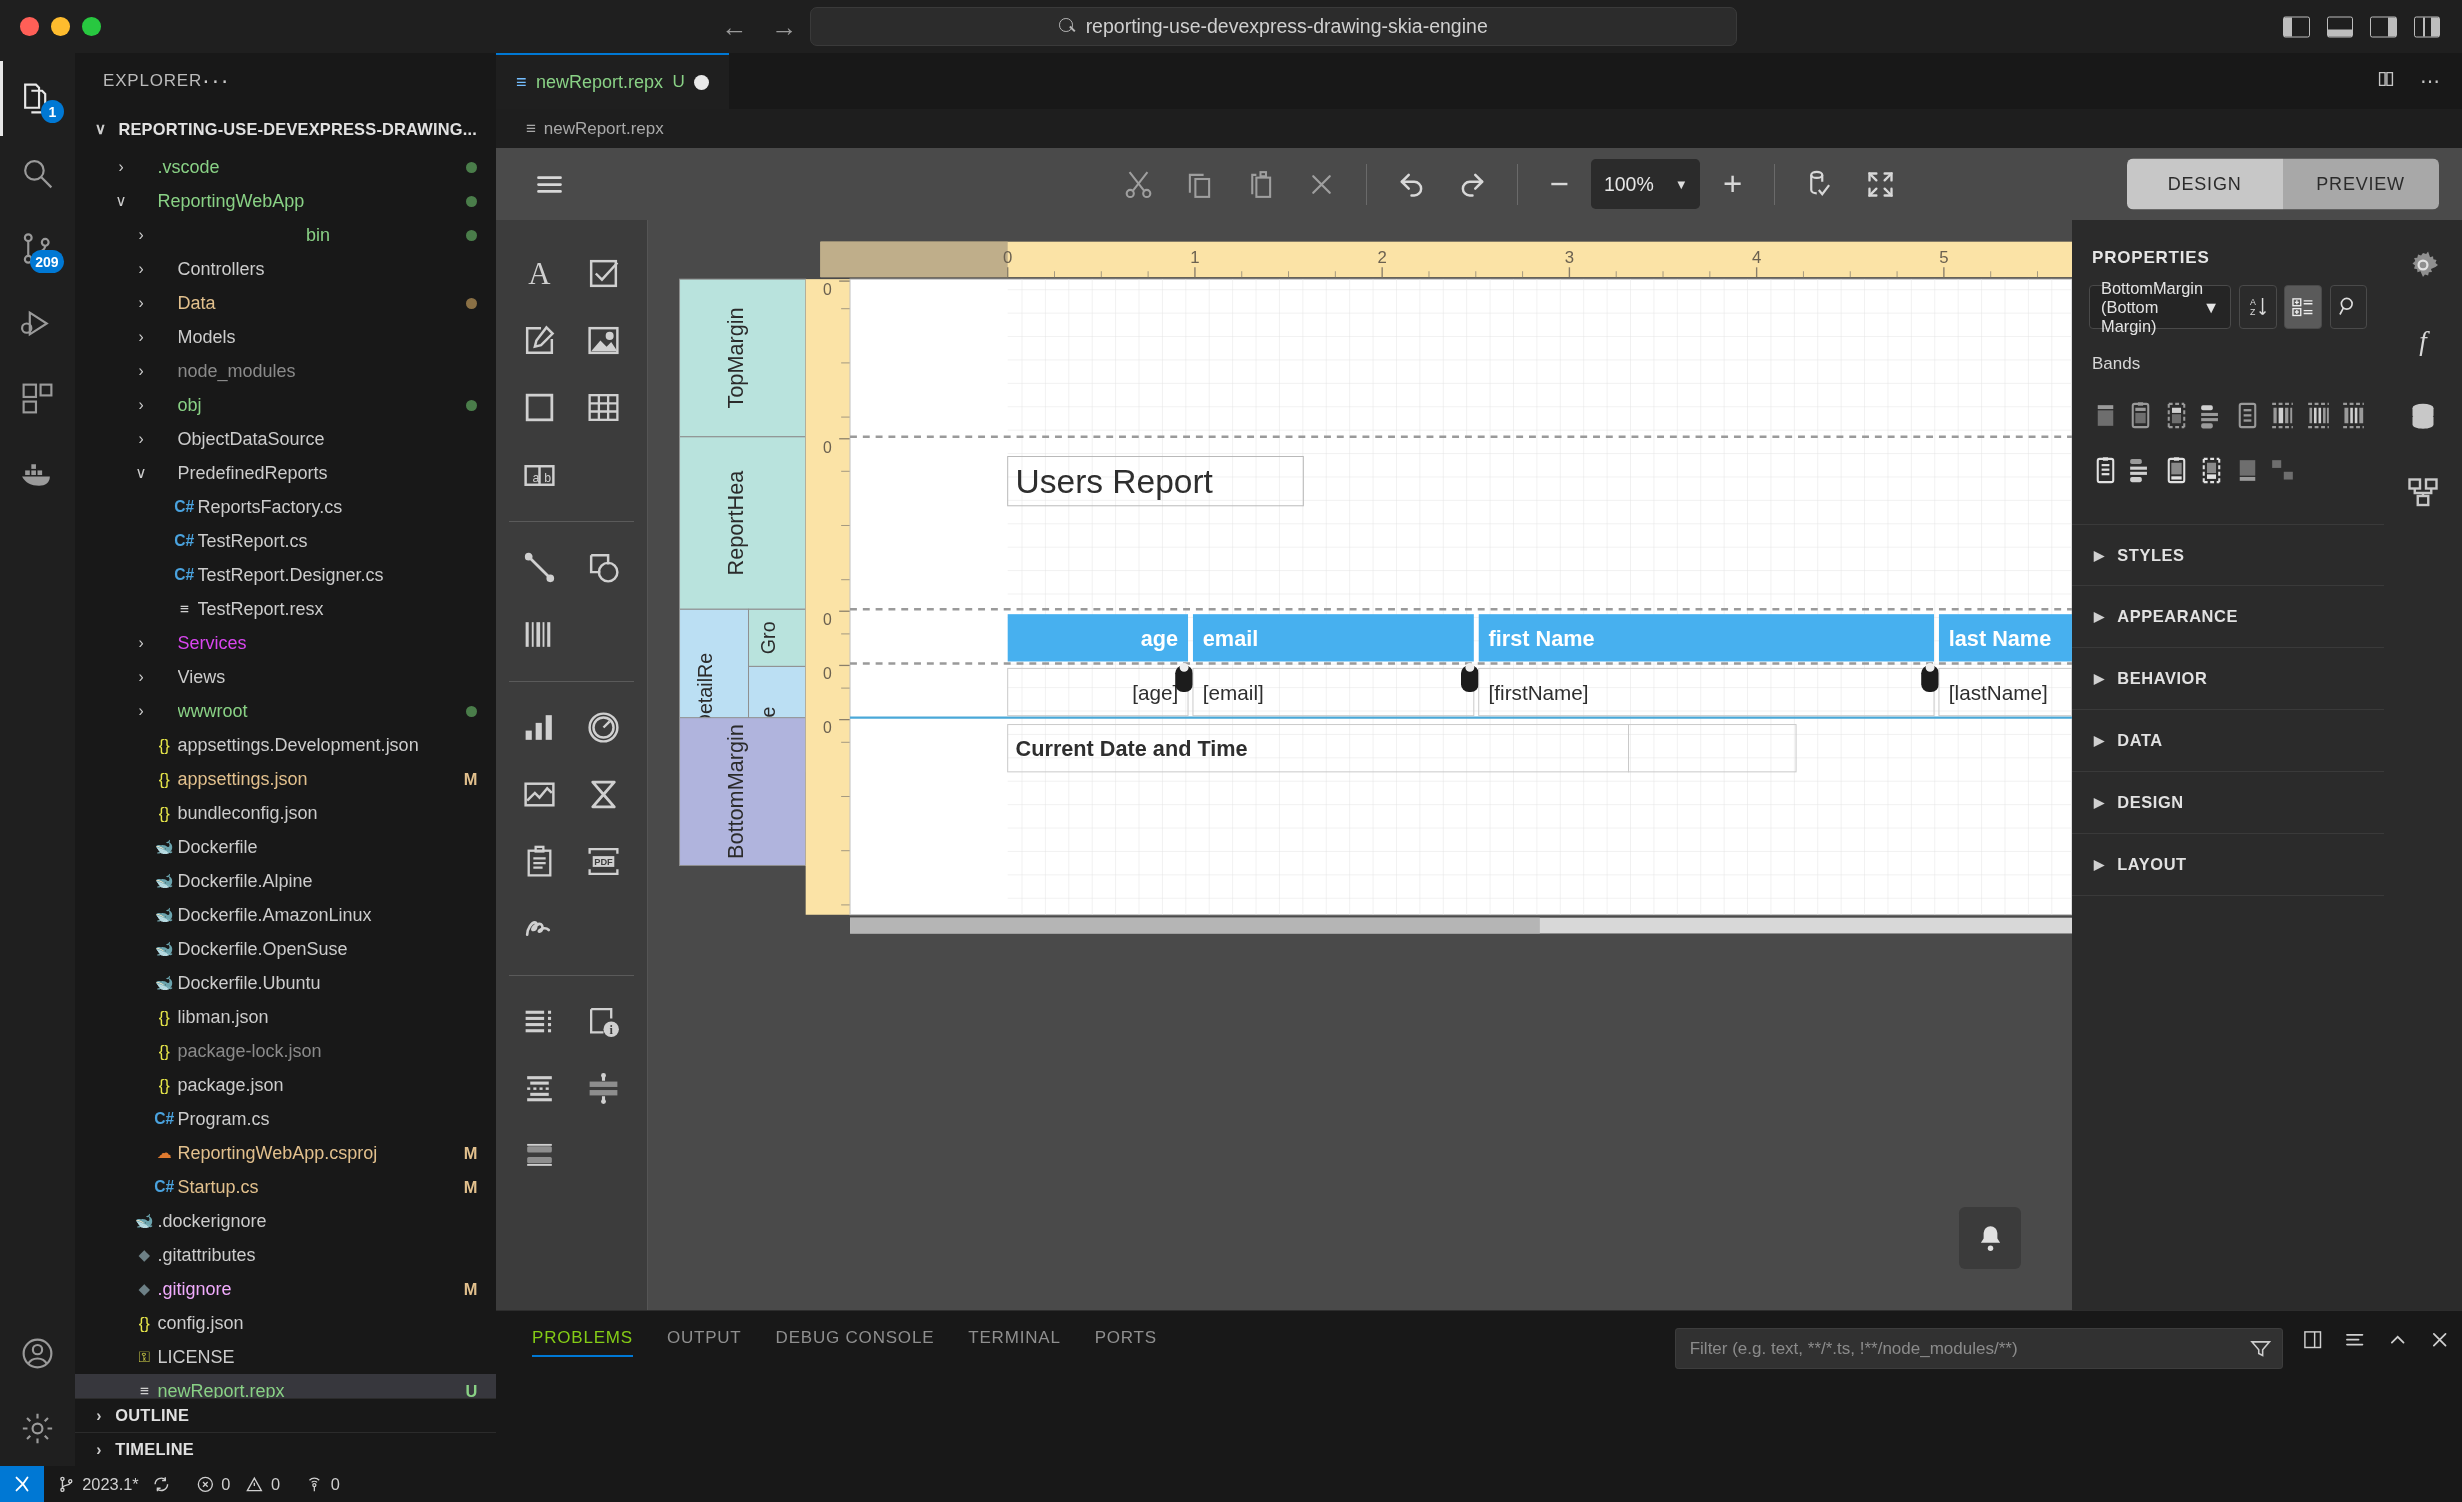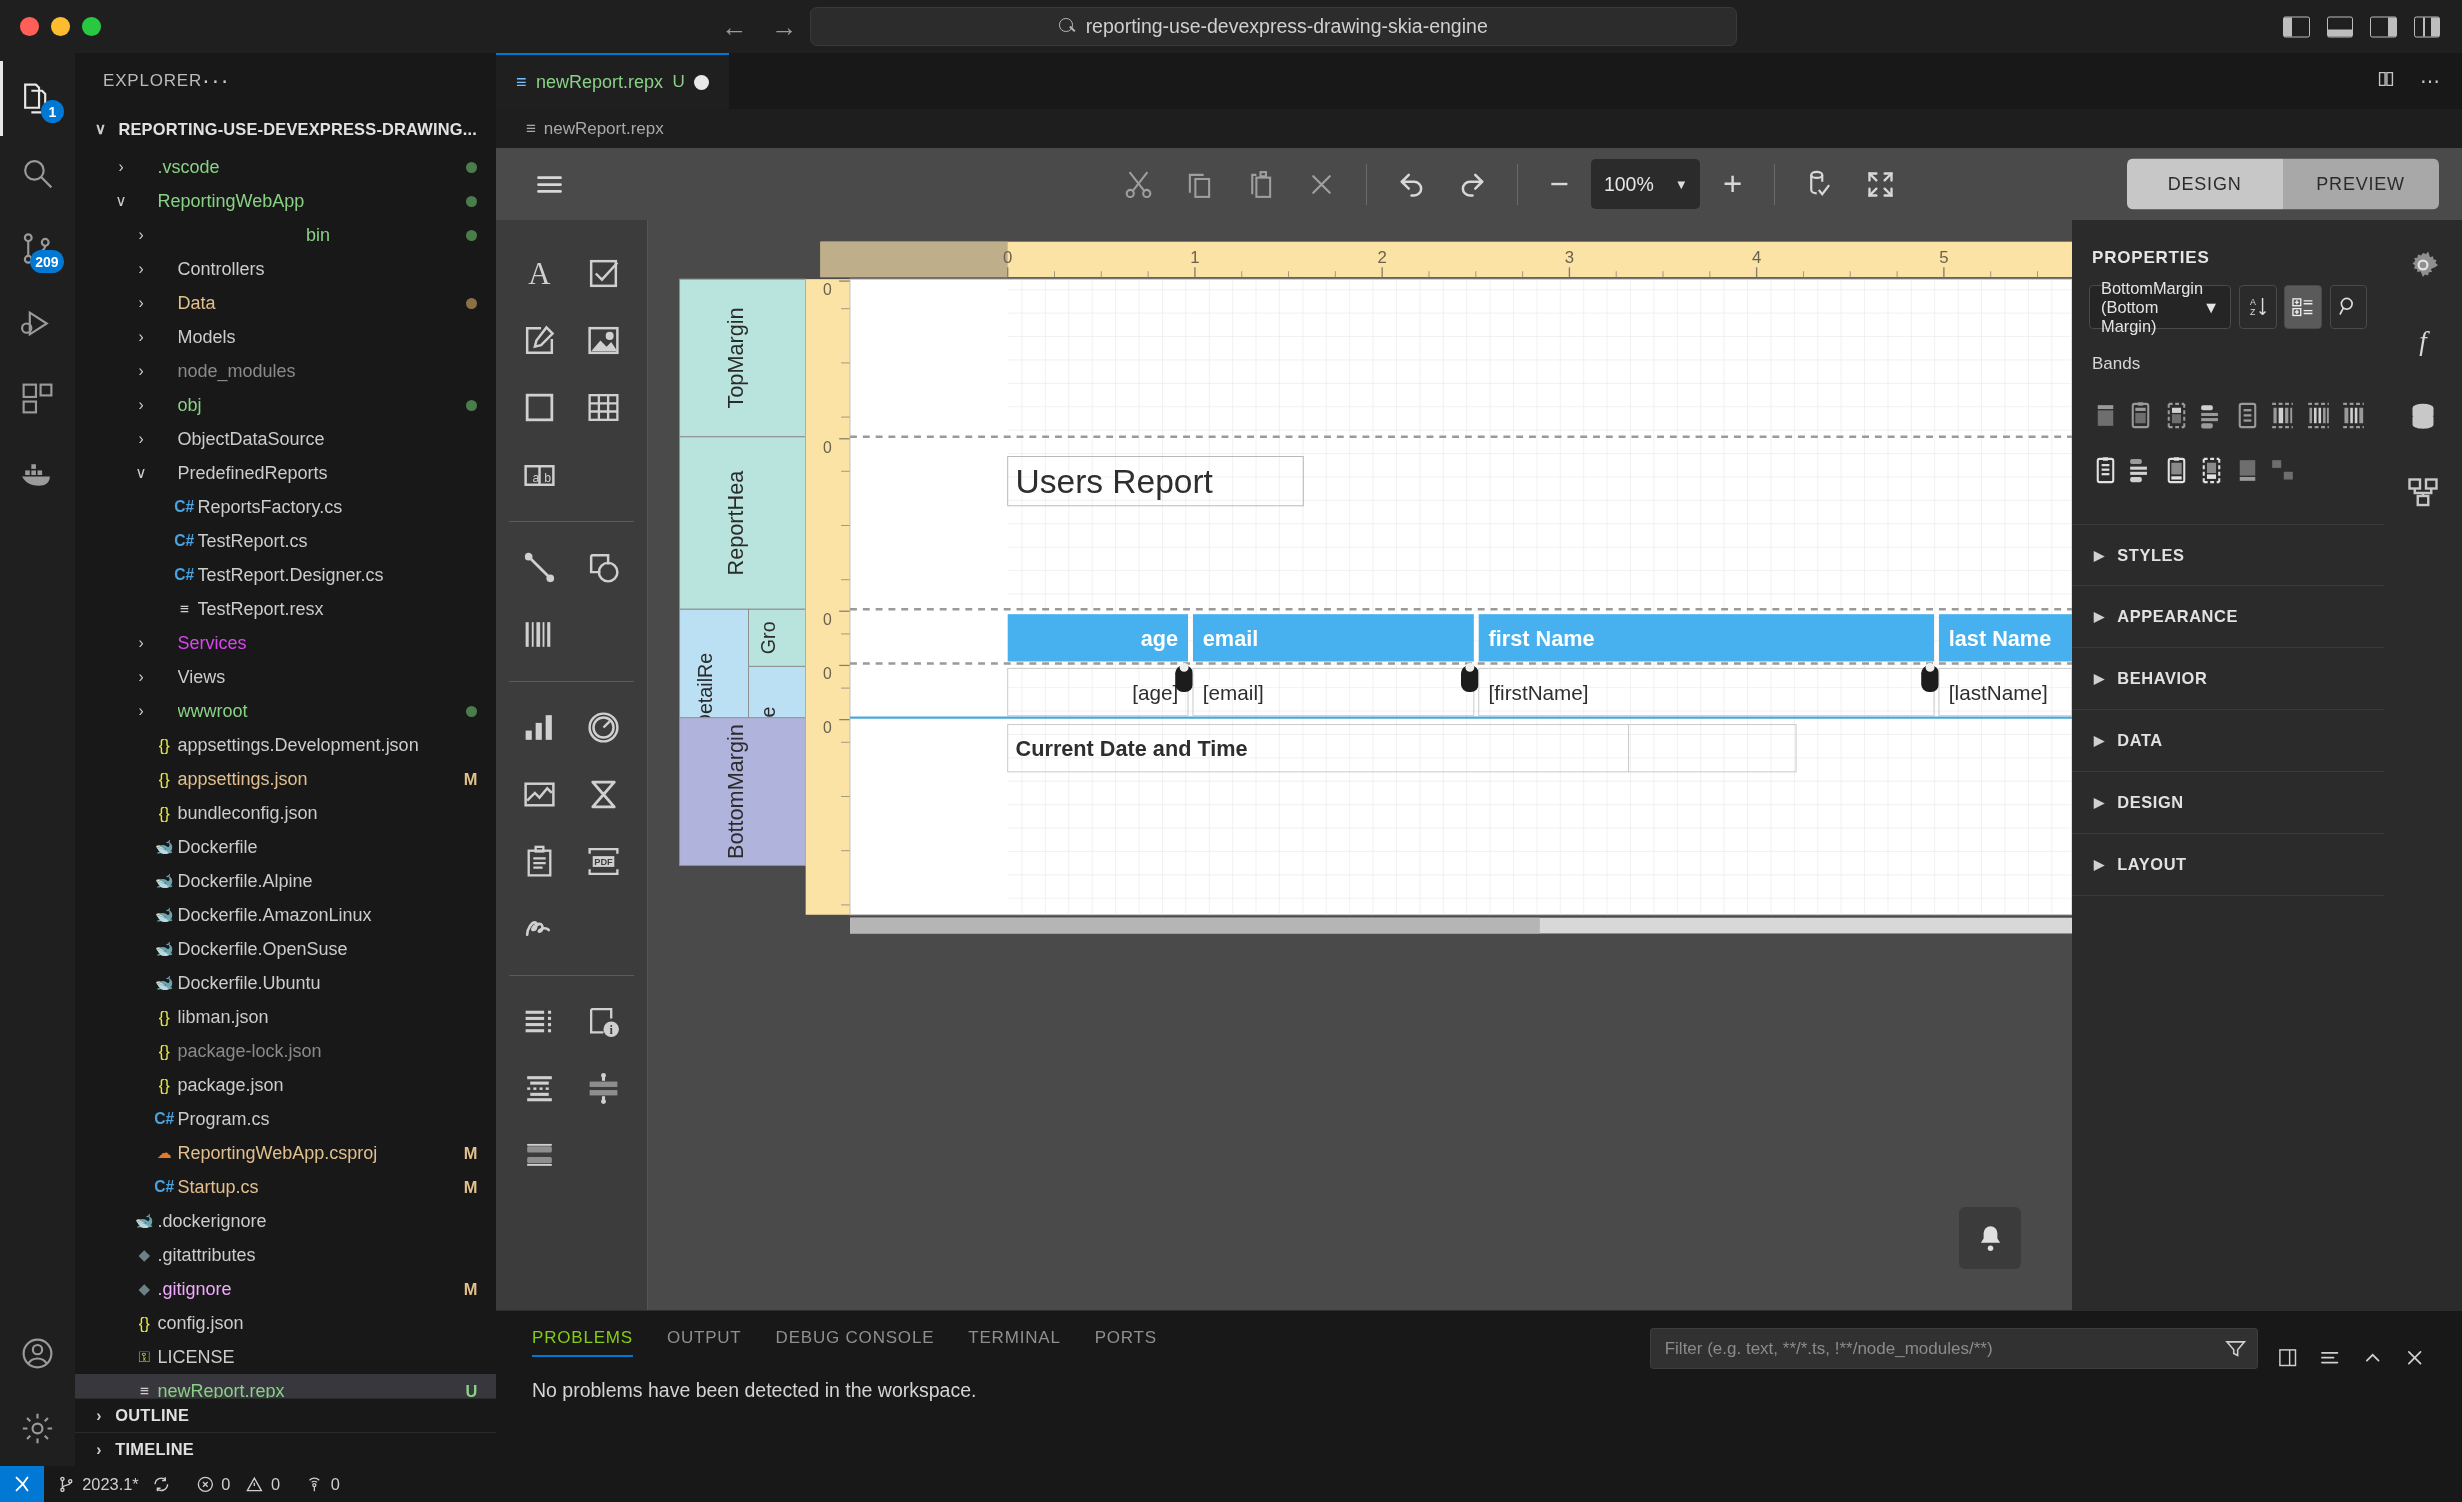--- a/index.html
+++ b/index.html
@@ -179,21 +179,21 @@
   .rail-ic { width: 56px; height: 56px; display:flex; align-items:center; justify-content:center; cursor:pointer; }
   .rail-ic svg { width: 36px; height: 36px; }
 
   
   .panel { height: 156px; flex: 0 0 156px; background: #181818; border-top:0.8px solid #2d2d2d; position: relative; }
   .panel-tabs { display:flex; align-items:center; gap: 34px; padding: 17px 0 0 36px; }
   .ptab { font-size: 17px; letter-spacing: 0.8px; color: #8f8f8f; padding-bottom: 9.4px; cursor:pointer; position: relative; }
   .ptab.active { color: #84cc16; }
   .ptab.active::after { content:""; position:absolute; left:0; right:0; bottom:0; height:2.3px; background:#0078d4; }
   .panel-msg { font-size: 19.5px; color: #d4d4d4; padding: 22px 0 0 36px; }
-  .panel-right { position:absolute; right: 36px; top: 17px; display:flex; align-items:flex-end; gap: 18.7px; }
+  .panel-right { position:absolute; right: 11px; top: 17px; display:flex; align-items:flex-start; gap: 18.7px; }
   .filter-box {
     width: 608px; height: 41px; background: #313131; border: 0.8px solid #3d3d3d; border-radius: 3.1px;
     display:flex; align-items:center; justify-content: space-between; padding: 0 9.4px 0 14px;
   }
   .filter-box input {
     background: transparent; border: none; outline: none; color: #cccccc;
     font-size: 17px; font-family: "Liberation Sans", sans-serif; width: 530px;
   }
   .filter-box input::placeholder { color: #8b8b8b; }
   .pr-ic { color: #d0d0d0; cursor:pointer; display:flex; align-items:center; }
@@ -1114,21 +1114,20 @@
       </div>
 
       <div class="panel">
         <div class="panel-tabs" id="panel-tabs">
             <div class="ptab active">PROBLEMS</div>
             <div class="ptab">OUTPUT</div>
             <div class="ptab">DEBUG CONSOLE</div>
             <div class="ptab">TERMINAL</div>
             <div class="ptab">PORTS</div>
           </div>
-        <div class="panel-msg">No problems have been detected in the workspace.</div>
         <div class="panel-right">
           <div class="filter-box">
             <input type="text" placeholder="Filter (e.g. text, **/*.ts, !**/node_modules/**)" style="">
             <span class="pr-ic">
               <svg viewBox="0 0 24 24" fill="none" stroke="#cfcfcf" stroke-width="1.6">
                   <path d="M3 5h18l-7 8v6l-4-2v-4z"></path>
                 </svg>
             </span>
           </div>
           <span class="pr-ic">

